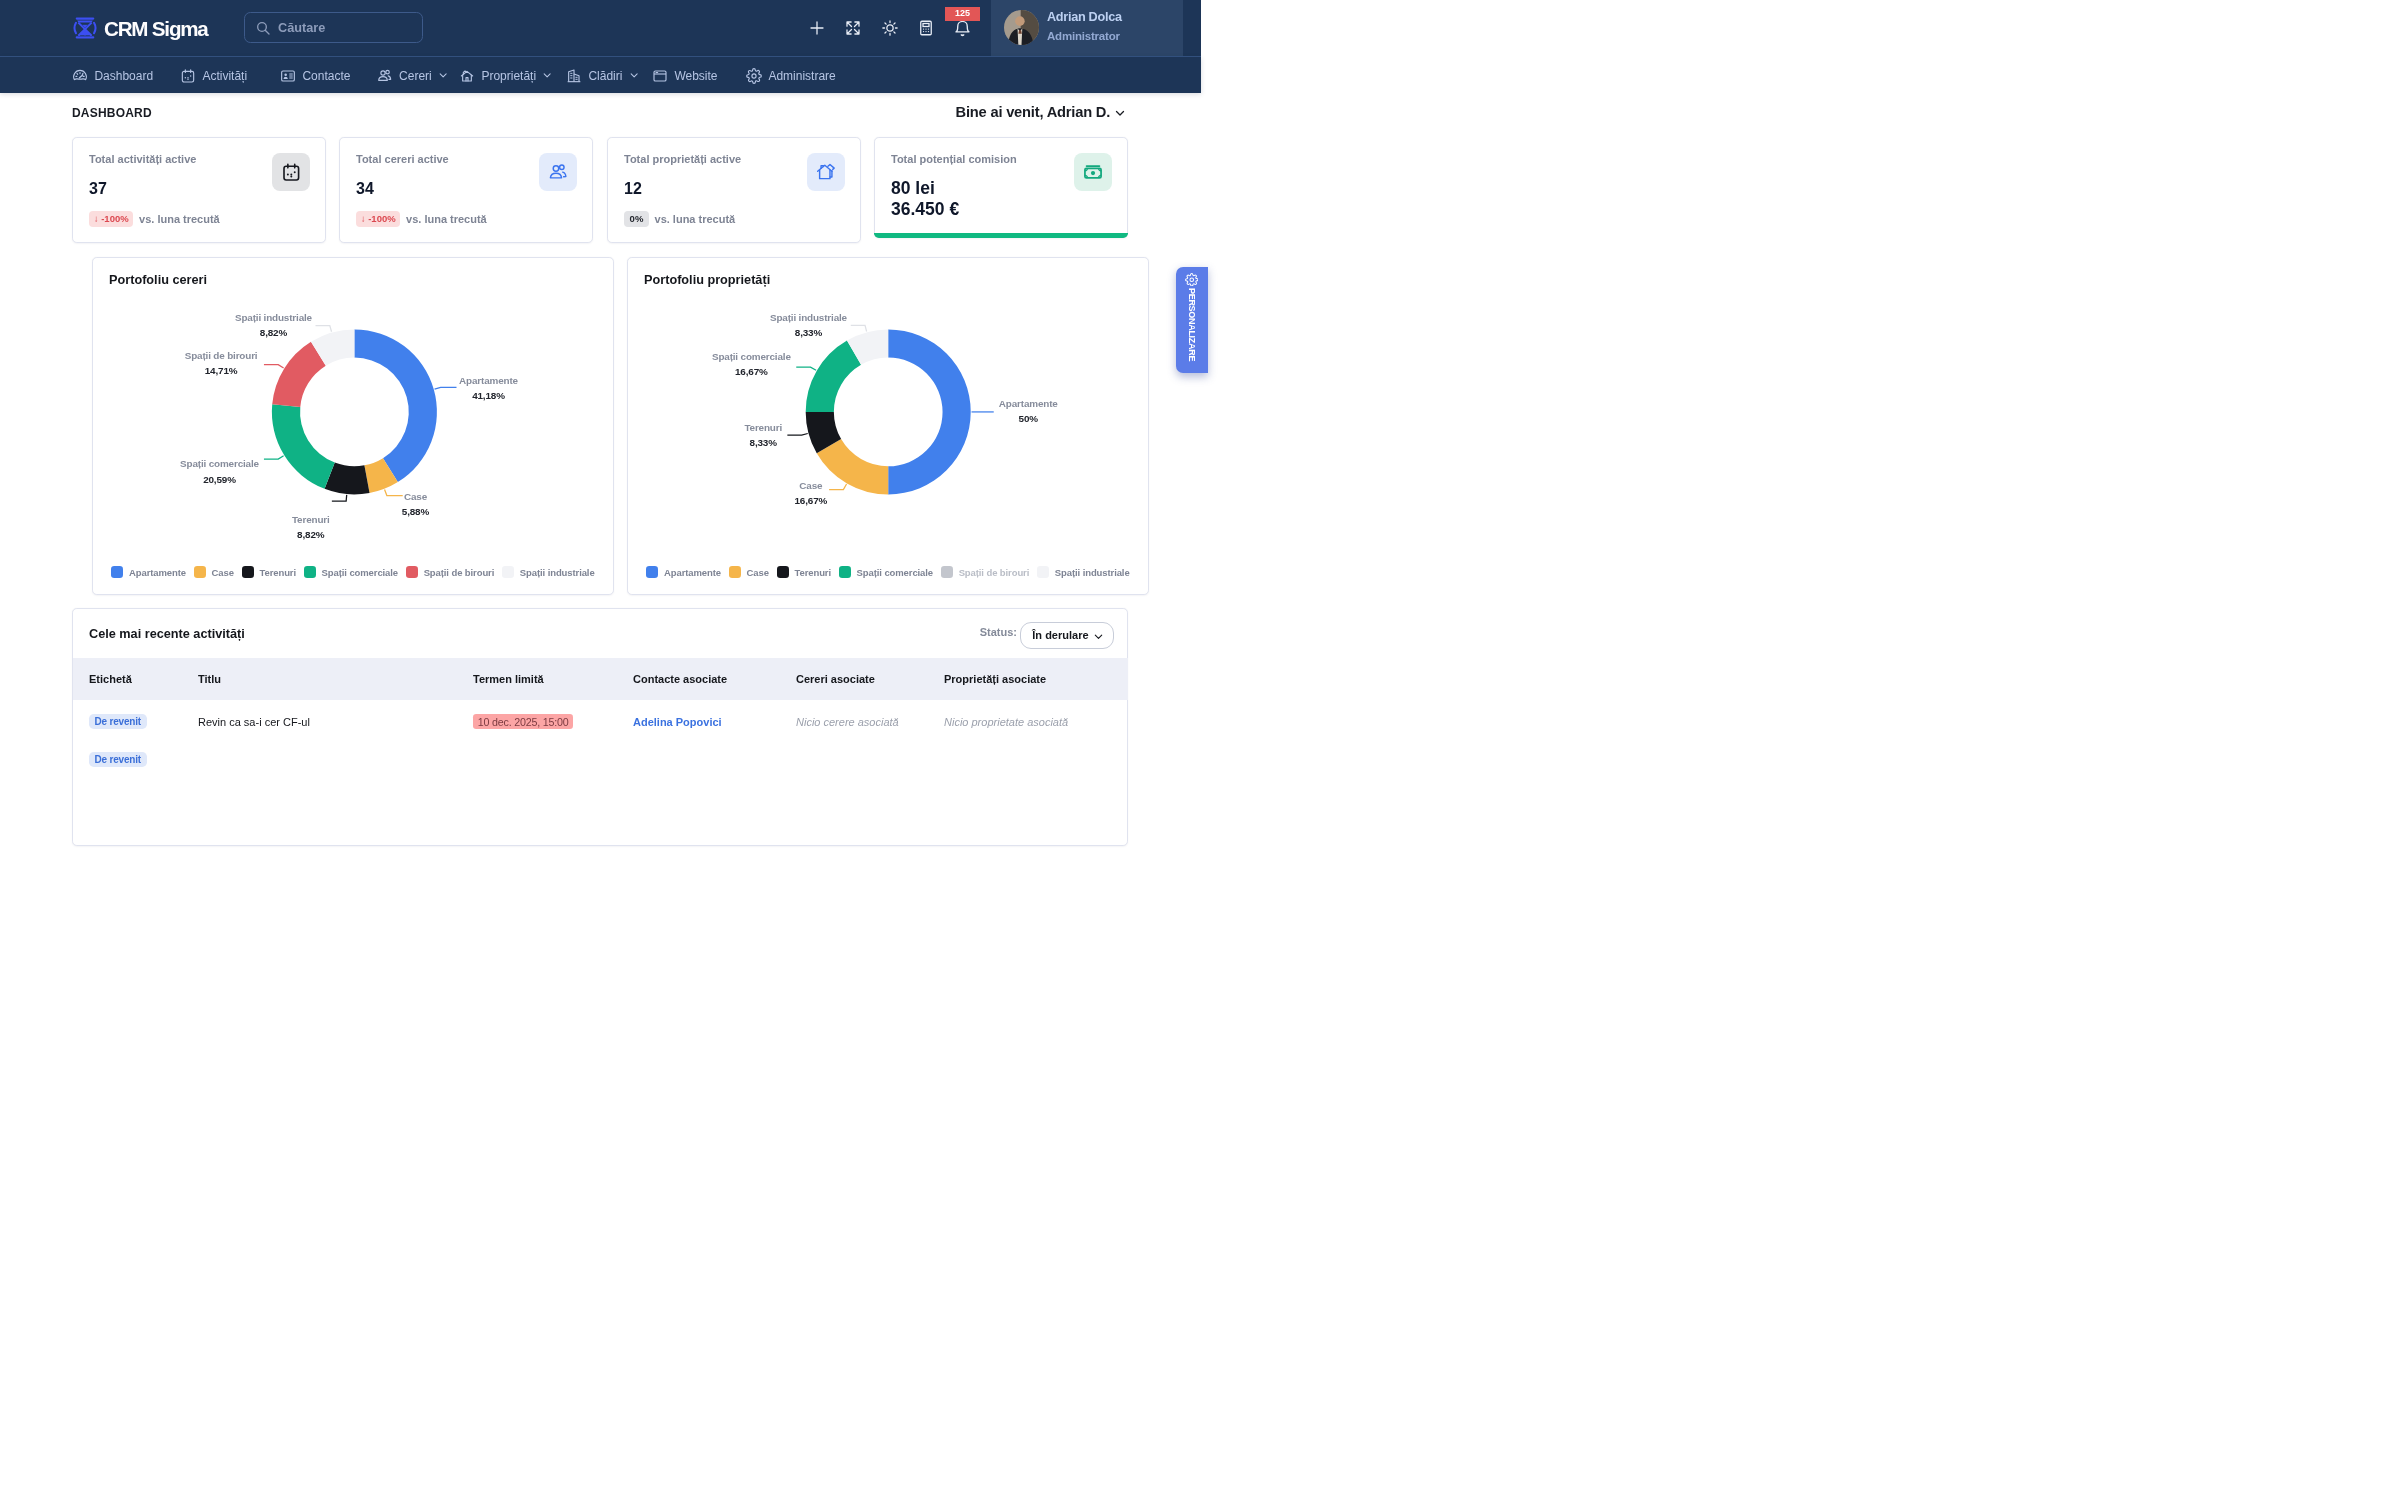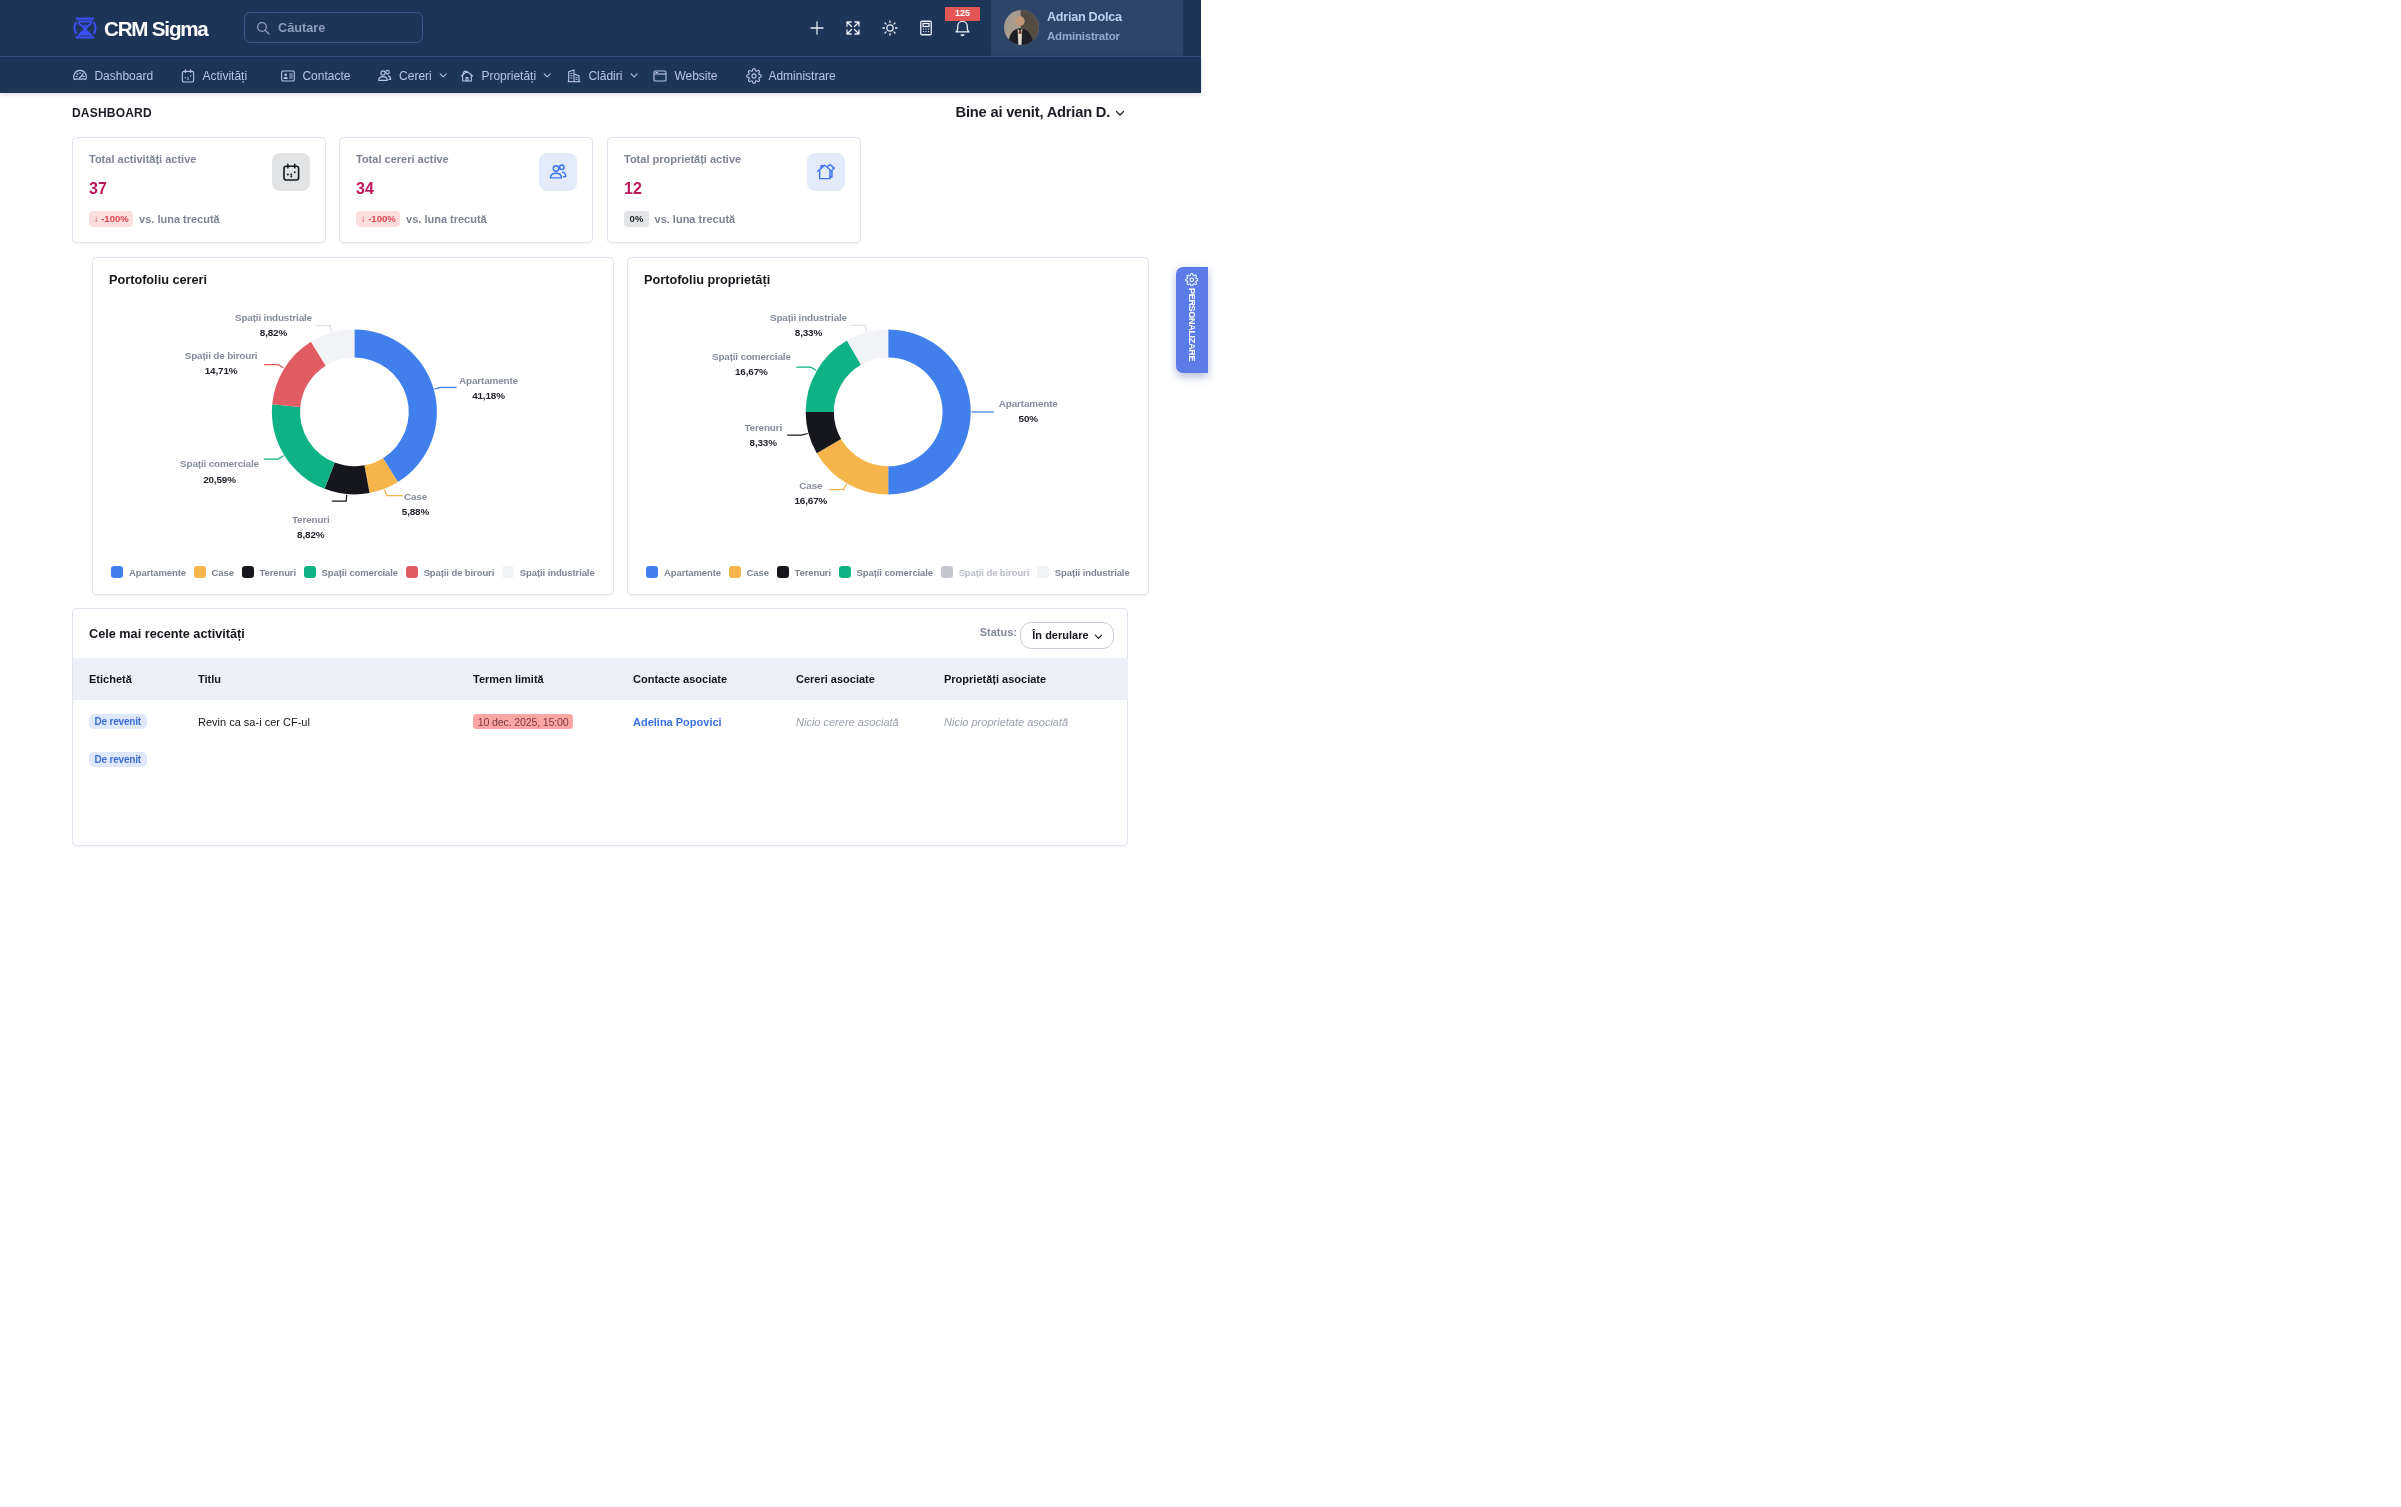--- a/index.html
+++ b/index.html
@@ -27,21 +27,21 @@
   color:#b6c5e4; font-size:12px; }
 .nitem svg { flex:0 0 auto; }
 .content { position:absolute; left:0; top:0; width:1201px; height:754px; background:transparent; pointer-events:none; }
 .pgtitle { position:absolute; left:72px; top:106px; font-size:12px; font-weight:bold;
   color:#191c23; letter-spacing:0.2px; }
 .welcome { position:absolute; right:75px; top:104px; font-size:14.7px; font-weight:bold; color:#191c23; letter-spacing:-0.2px; }
 .card { position:absolute; background:#fff; border:0.8px solid #e0e3ef; border-radius:4.8px;
   box-shadow:0 0.8px 1.6px rgba(30,40,80,.05); }
 .scard { top:137px; width:254px; height:106px; }
 .slabel { position:absolute; left:16px; top:15px; font-size:11px; color:#7e8494; font-weight:bold; }
-.sval { position:absolute; left:16px; top:42px; font-size:16px; font-weight:bold; color:#be185d; }
+.sval { position:absolute; left:16px; top:42px; font-size:16px; font-weight:bold; color:#0f172a; }
 .sibox { position:absolute; right:15px; top:15px; width:38px; height:38px; border-radius:8px;
   display:flex; align-items:center; justify-content:center; }
 .srow { position:absolute; left:16px; top:73px; display:flex; align-items:center; gap:5.6px;
   font-size:11px; color:#7e8494; font-weight:bold; }
 .pillred { background:#fbdddd; color:#dc4850; font-size:9.5px; font-weight:bold;
   padding:2.4px 4.8px; border-radius:4px; }
 .pillgrey { background:#e2e3e6; color:#23262d; font-size:9.5px; font-weight:bold;
   padding:2.4px 5.6px; border-radius:4px; }
 .ccard { top:257px; width:522px; height:338px;margin-left:20px; }
 .ctitle { position:absolute; left:16px; top:15px; font-size:12.7px; font-weight:bold; color:#15171c; }
@@ -289,20 +289,34 @@
           <path d="M14.5 5.9 l2.3-1.9 4.7 4 -1.6 1.4"></path>
           <path d="M19 10.8 V18 h-2"></path>
         </svg>
  </div>
  <div class="srow">
         <span class="pillgrey">0%</span>
         <span>vs. luna trecută</span>
       </div>
 </div>
 
+<div class="card scard" style="left:874px; height:101px">
+ <div class="slabel">Total potențial comision</div>
+ <div class="sval" style="top:40px; font-size:17.5px">80 lei</div>
+ <div class="sval" style="top:61px; font-size:17.5px">36.450 €</div>
+ <div class="sibox" style="background:#def2ea">
+  <svg width="22" height="22" viewBox="0 0 24 24" fill="none" stroke="#13a87e" stroke-width="1.9">
+          <path d="M5 5.5 h14" stroke-linecap="round"></path>
+          <rect x="3.2" y="8" width="17.6" height="10.5" rx="1.6"></rect>
+          <circle cx="12" cy="13.2" r="2.3" fill="#13a87e" stroke="none"></circle>
+          <path d="M3.2 10.8 a3 3 0 0 0 2.8-2.8 M20.8 10.8 a3 3 0 0 1-2.8-2.8 M3.2 15.7 a3 3 0 0 1 2.8 2.8 M20.8 15.7 a3 3 0 0 0-2.8 2.8" stroke-width="1.4"></path>
+        </svg>
+ </div>
+ <div style="position:absolute; left:-0.8px; right:-0.8px; bottom:-0.8px; height:4.8px; background:#10b981; border-radius:0 0 4.8px 4.8px"></div>
+</div>
 
 <div class="card ccard" style="left:72px">
  <div class="ctitle">Portofoliu cereri</div>
  <svg width="522" height="338" viewBox="0 0 657 426" style="position:absolute;left:0;top:0">
 <path d="M329.00 90.00 A104 104 0 0 1 383.73 282.43 L365.05 252.25 A68.5 68.5 0 0 0 329.00 125.50 Z" fill="#4180ec"></path>
 <path d="M383.73 282.43 A104 104 0 0 1 348.10 296.23 L341.58 261.33 A68.5 68.5 0 0 0 365.05 252.25 Z" fill="#f5b54a"></path>
 <path d="M348.10 296.23 A104 104 0 0 1 291.45 290.98 L304.26 257.88 A68.5 68.5 0 0 0 341.58 261.33 Z" fill="#15171c"></path>
 <path d="M291.45 290.98 A104 104 0 0 1 225.44 184.41 L260.79 187.68 A68.5 68.5 0 0 0 304.26 257.88 Z" fill="#0fb285"></path>
 <path d="M225.44 184.41 A104 104 0 0 1 274.27 105.57 L292.95 135.75 A68.5 68.5 0 0 0 260.79 187.68 Z" fill="#e15b62"></path>
 <path d="M274.27 105.57 A104 104 0 0 1 329.00 90.00 L329.00 125.50 A68.5 68.5 0 0 0 292.95 135.75 Z" fill="#f2f3f6"></path>

